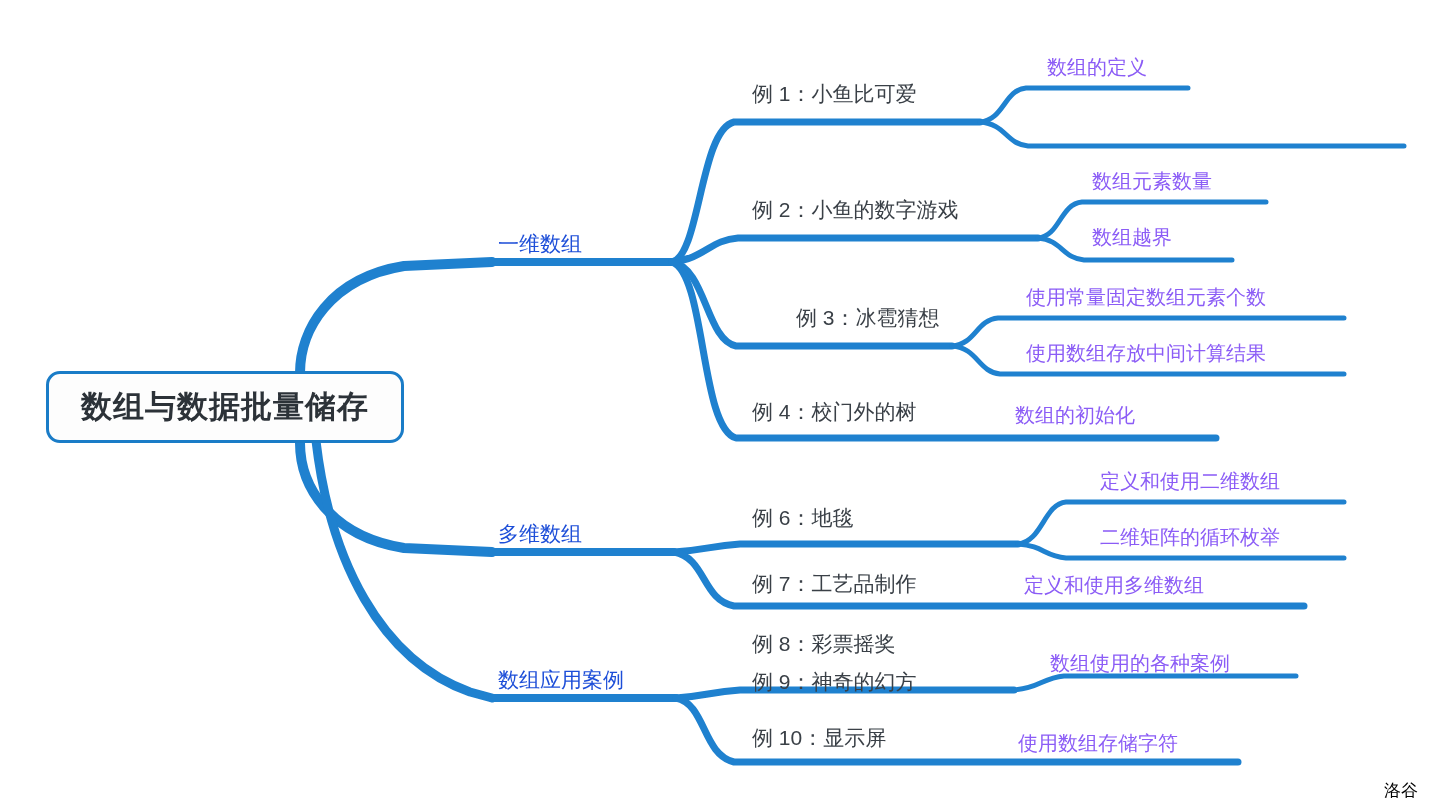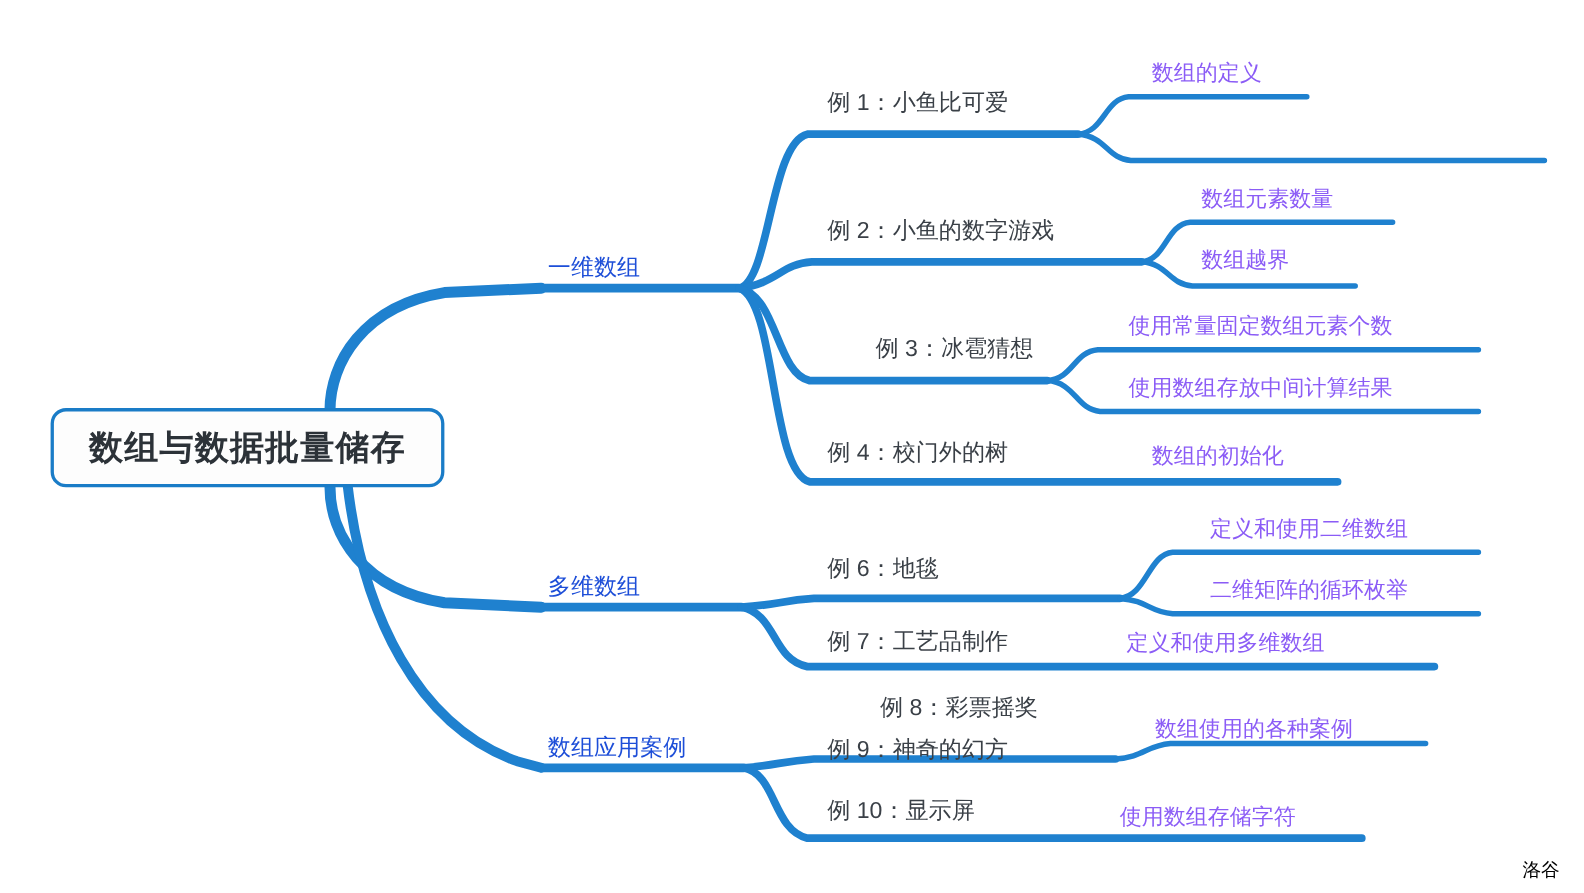--- a/index.html
+++ b/index.html
@@ -139,38 +139,38 @@
 
   <div class="node l2" style="left:752px; top:306px;margin-left:44px;">例 3：冰雹猜想</div>
 
   <div class="node l2" style="left:752px; top:400px;">例 4：校门外的树</div>
 
 
   <div class="node l2" style="left:752px; top:506px;">例 6：地毯</div>
 
   <div class="node l2" style="left:752px; top:572px;">例 7：工艺品制作</div>
 
-  <div class="node l2" style="left:752px; top:632px;margin-left:48px;">例 8：彩票摇奖</div>
+  <div class="node l2" style="left:752px; top:632px;">例 8：彩票摇奖</div>
 
   <div class="node l2" style="left:752px; top:670px;">例 9：神奇的幻方</div>
 
   <div class="node l2" style="left:752px; top:726px;">例 10：显示屏</div>
 
   <div class="node l3" style="left:1047px; top:56px;">数组的定义</div>
 
 
   <div class="node l3" style="left:1092px; top:170px;">数组元素数量</div>
 
   <div class="node l3" style="left:1092px; top:226px;">数组越界</div>
 
   <div class="node l3" style="left:1026px; top:342px;">使用数组存放中间计算结果</div>
 
   <div class="node l3" style="left:1026px; top:286px;">使用常量固定数组元素个数</div>
 
-  <div class="node l3" style="left:1047px; top:404px;">数组的初始化</div>
+  <div class="node l3" style="left:1015px; top:404px;">数组的初始化</div>
 
   <div class="node l3" style="left:1100px; top:470px;">定义和使用二维数组</div>
 
   <div class="node l3" style="left:1100px; top:526px;">二维矩阵的循环枚举</div>
 
   <div class="node l3" style="left:1024px; top:574px;">定义和使用多维数组</div>
 
   <div class="node l3" style="left:1050px; top:652px;">数组使用的各种案例</div>
 
   <div class="node l3" style="left:1018px; top:732px;">使用数组存储字符</div>

